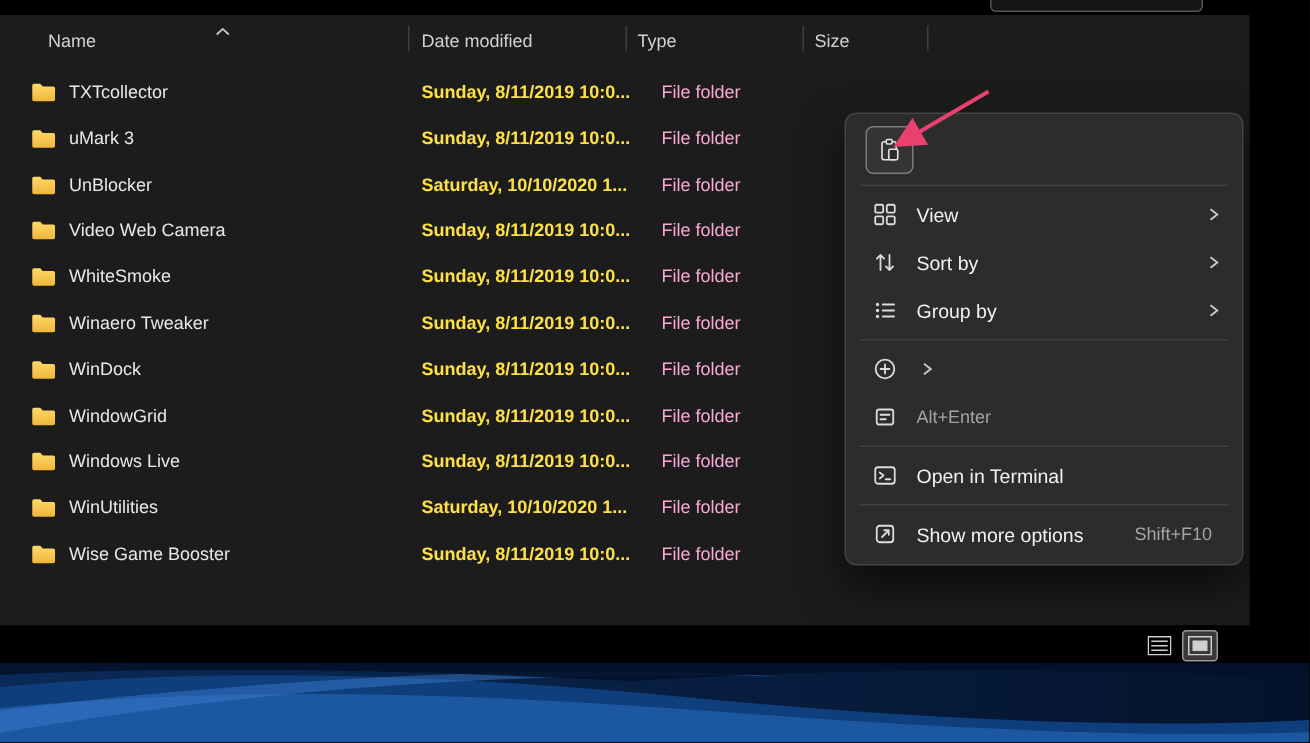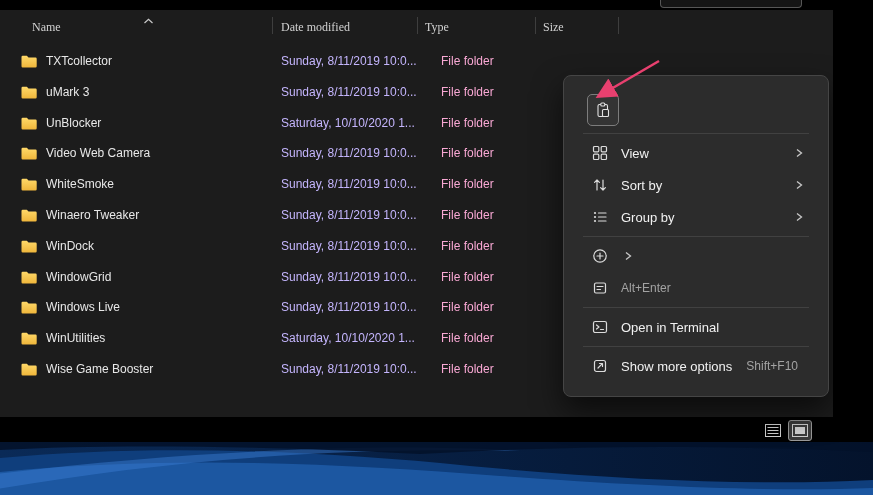--- a/index.html
+++ b/index.html
@@ -1,38 +1,38 @@
 <!DOCTYPE html>
 <html><head>
 <meta charset="utf-8">
 <style>
   html,body{margin:0;padding:0;width:873px;height:495px;overflow:hidden;
     background:#000;font-family:"Liberation Sans",sans-serif;position:relative;}
   
   .pane{position:absolute;left:0;top:10px;width:833px;height:407px;background:#1c1c1c;}
   .header{position:absolute;top:0;left:0;right:0;height:31px;font-size:12px;color:#d2d2d2;}
-  .col-label{position:absolute;top:10px;cursor:default;font-family:Liberation Serif, serif;}
+  .col-label{position:absolute;top:10px;cursor:default;}
   .hdr-name{left:32px}.hdr-date{left:281px}.hdr-type{left:425px}.hdr-size{left:543px}
   .hdr-sep{position:absolute;top:7px;width:1px;height:17px;background:#3e3e3e;}
   .sep1{left:272px}.sep2{left:417px}.sep3{left:535px}.sep4{left:618px}
   .sort-caret{position:absolute;left:143px;top:3px;}
   .rows{position:absolute;top:36px;left:0;right:0;bottom:0;overflow:hidden;}
   .row{position:relative;height:30.8px;font-size:12px;color:#e8e8e8;}
   .cell-icon{position:absolute;left:21px;top:9px;width:16px;height:13px;display:flex;}
   .cell-name{position:absolute;left:46px;top:8px;white-space:nowrap;}
-  .cell-date{position:absolute;left:281px;top:8px;color:#c4b5fd;white-space:nowrap;}
+  .cell-date{position:absolute;left:281px;top:8px;color:#fde047;white-space:nowrap;font-weight:bold;}
   .cell-type{position:absolute;left:441px;top:8px;color:#f9a8d4;white-space:nowrap;text-align:center;}
   .cell-size{position:absolute;left:530px;top:8px;width:78px;text-align:right;color:#dadada;}
   
   .titlebar{position:absolute;left:0;top:0;width:873px;height:10px;background:#000;}
   .outline-btn{position:absolute;left:660px;top:0;width:140px;height:7px;background:#151515;
     border:1px solid #575757;border-top:none;border-radius:0 0 4px 4px;}
   
   .context-menu{position:absolute;left:563px;top:75px;width:266px;box-sizing:border-box;
-    background:#2c2c2c;border:1px solid #454545;border-radius:8px;padding:14px;
+    background:#2c2c2c;border:1px solid #454545;border-radius:8px;padding:4px;
     box-shadow:0 14px 30px rgba(0,0,0,.6);z-index:10;}
   .quick-row{height:40px;display:flex;align-items:center;padding-left:9px;}
   .paste-btn{width:30px;height:30px;border:1px solid #7d7d7d;border-radius:5px;
     display:flex;align-items:center;justify-content:center;background:#343434;cursor:default;}
   .menu-sep{height:1px;background:#414141;margin:3px 5px;}
   .menu-item{height:32px;display:flex;align-items:center;border-radius:5px;
     padding:0 8px 0 7px;font-size:13px;color:#f1f1f1;cursor:default;}
   .mi-icon{width:16px;height:16px;margin:0 13px 0 7px;flex:none;display:flex;}
   .mi-label{flex:1;white-space:nowrap;}
   .mi-shortcut{font-size:12px;color:#a3a3a3;margin-right:8px;white-space:nowrap;}

